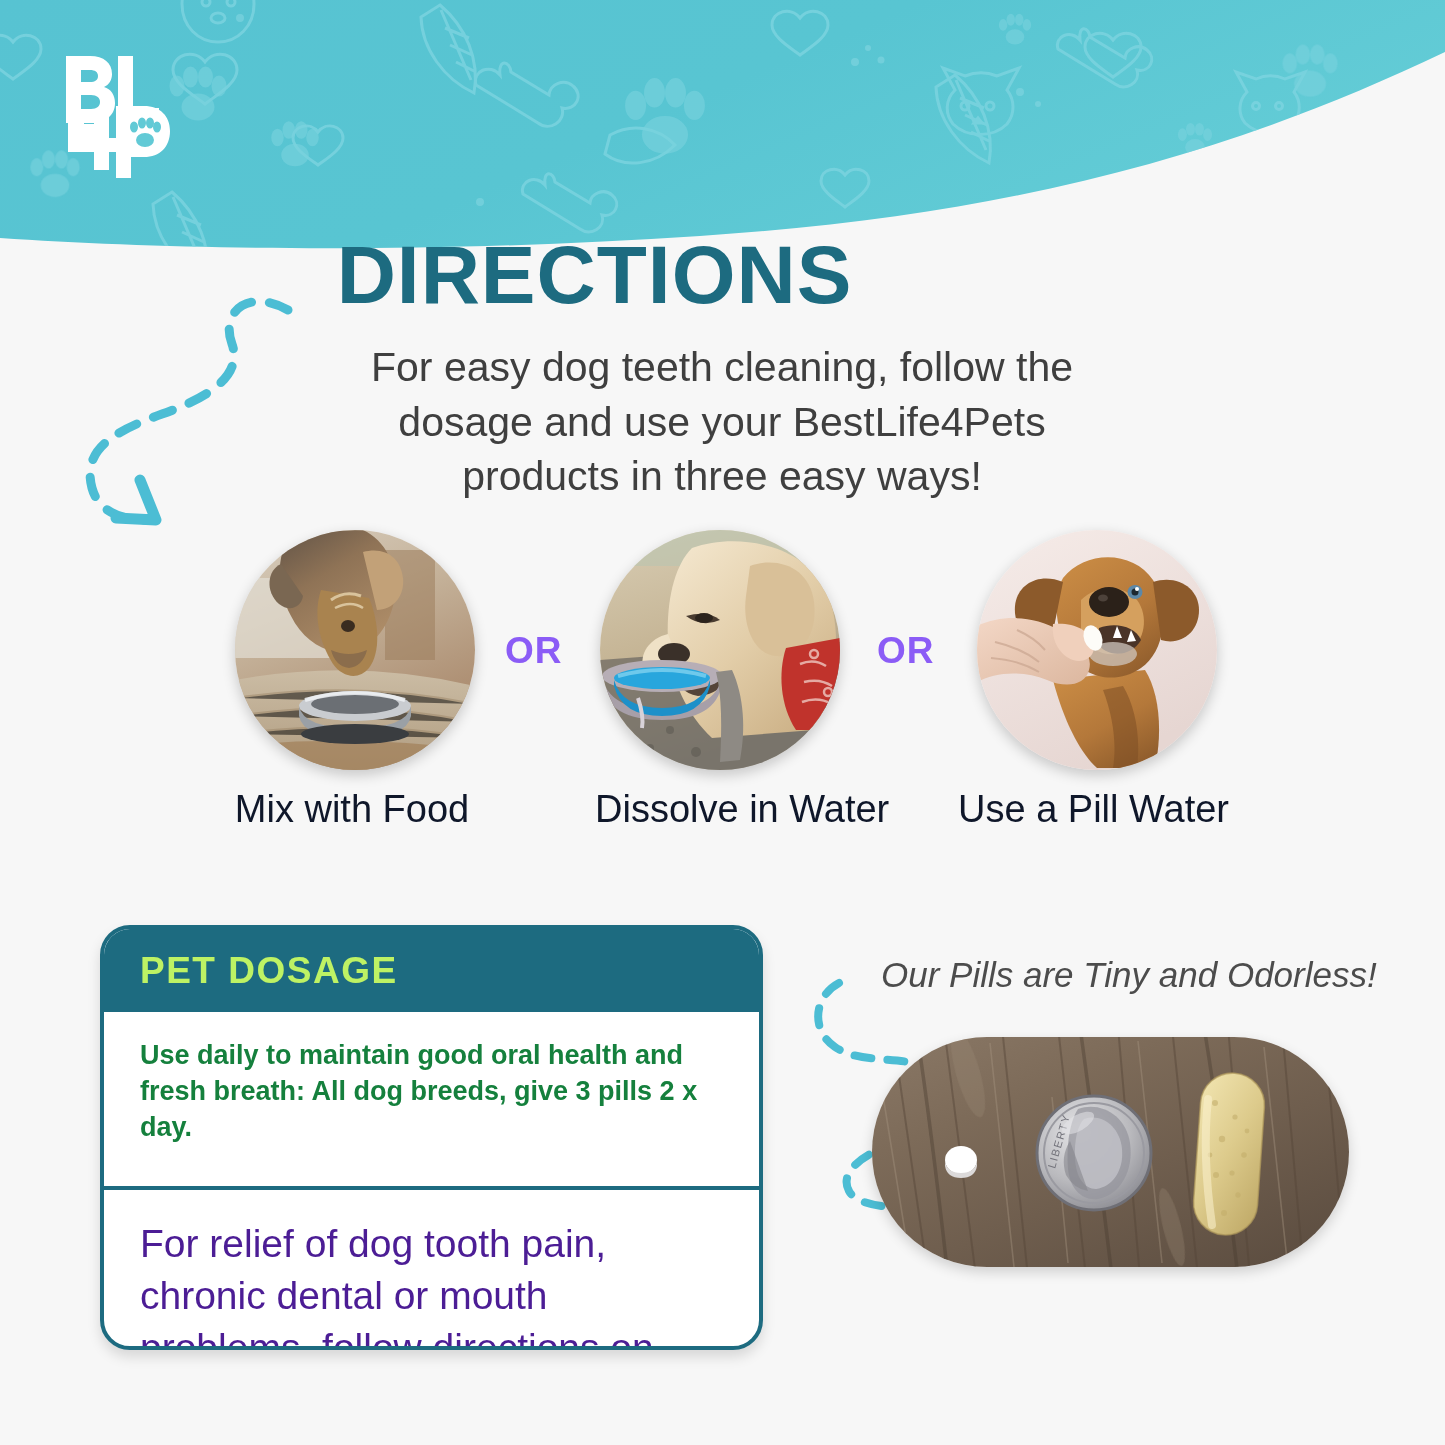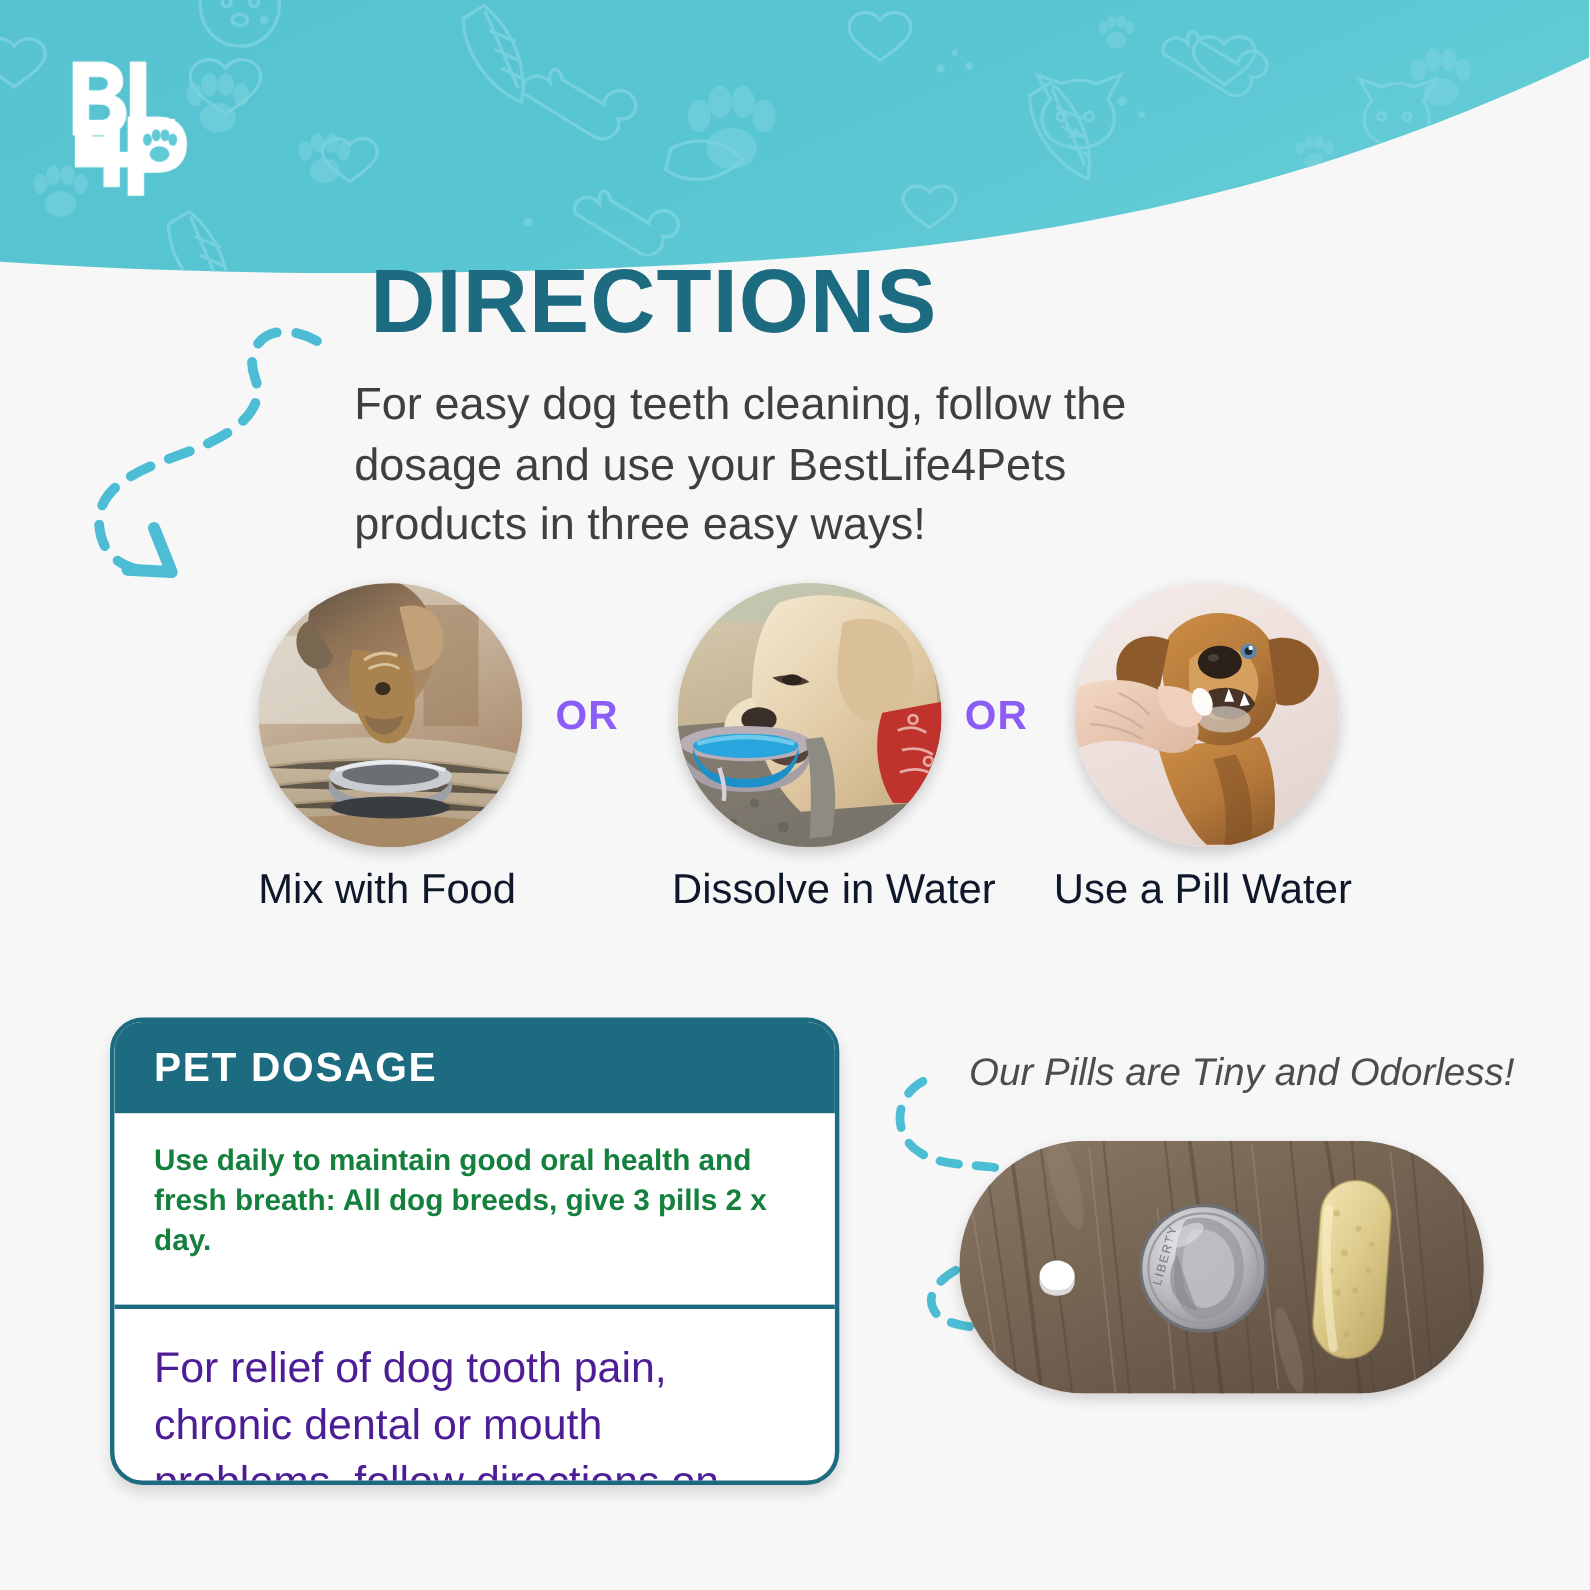--- a/index.html
+++ b/index.html
@@ -22,34 +22,34 @@
   .title {
     position:absolute; top:228px; left:0; width:1189px;
     text-align:center;
     font-size:82px; font-weight:bold; letter-spacing:1px;
     color:#1d6b80;
     font-family:"Liberation Sans", sans-serif;
     font-stretch:condensed;
   }
   .subtitle {
     position:absolute; top:340px; left:322px; width:800px;
-    text-align:left;
+    text-align:center;
     font-size:41px; line-height:1.33;
     color:#3f3f3f;
     font-family:"Liberation Sans", sans-serif;
   }
 
   
   .decor-arrow-left { position:absolute; top:282px; left:52px; width:290px; height:280px; }
   .decor-arrow-pills { position:absolute; top:975px; left:805px; width:170px; height:245px; }
 
   
   .methods { position:absolute; top:530px; left:0; width:1445px; height:320px; }
   .method { position:absolute; width:250px; text-align:center; }
-  .m1 { left:230px; } .m2 { left:611px; } .m3 { left:972px; }
+  .m1 { left:230px; } .m2 { left:595px; } .m3 { left:972px; }
 
   .photo {
     width:240px; height:240px; border-radius:50%;
     overflow:hidden; position:relative;
     box-shadow:0 5px 14px rgba(0,0,0,0.20);
     margin:0 auto;
   }
   .photo svg { display:block; width:240px; height:240px; }
 
   .method-label {
@@ -70,21 +70,21 @@
   .dosage-card {
     position:absolute; top:925px; left:100px;
     width:663px; height:425px;
     border:4px solid #1d6b80;
     border-radius:30px;
     background:#ffffff;
     box-shadow:0 7px 13px rgba(0,0,0,0.13);
     overflow:hidden;
   }
   .dosage-head {
-    background:#1d6b80; color:#ffffff;
+    background:#1d6b80; color:#bef264;
     height:83px; line-height:83px;
     padding-left:36px;
     font-size:37px; font-weight:bold; letter-spacing:1.5px;
   }
   .dosage-primary {
     padding:26px 34px 22px 36px;
     font-size:27px; font-weight:bold; line-height:1.33;
     color:#15803d;
     border-bottom:4px solid #1d6b80;
     min-height:178px;

